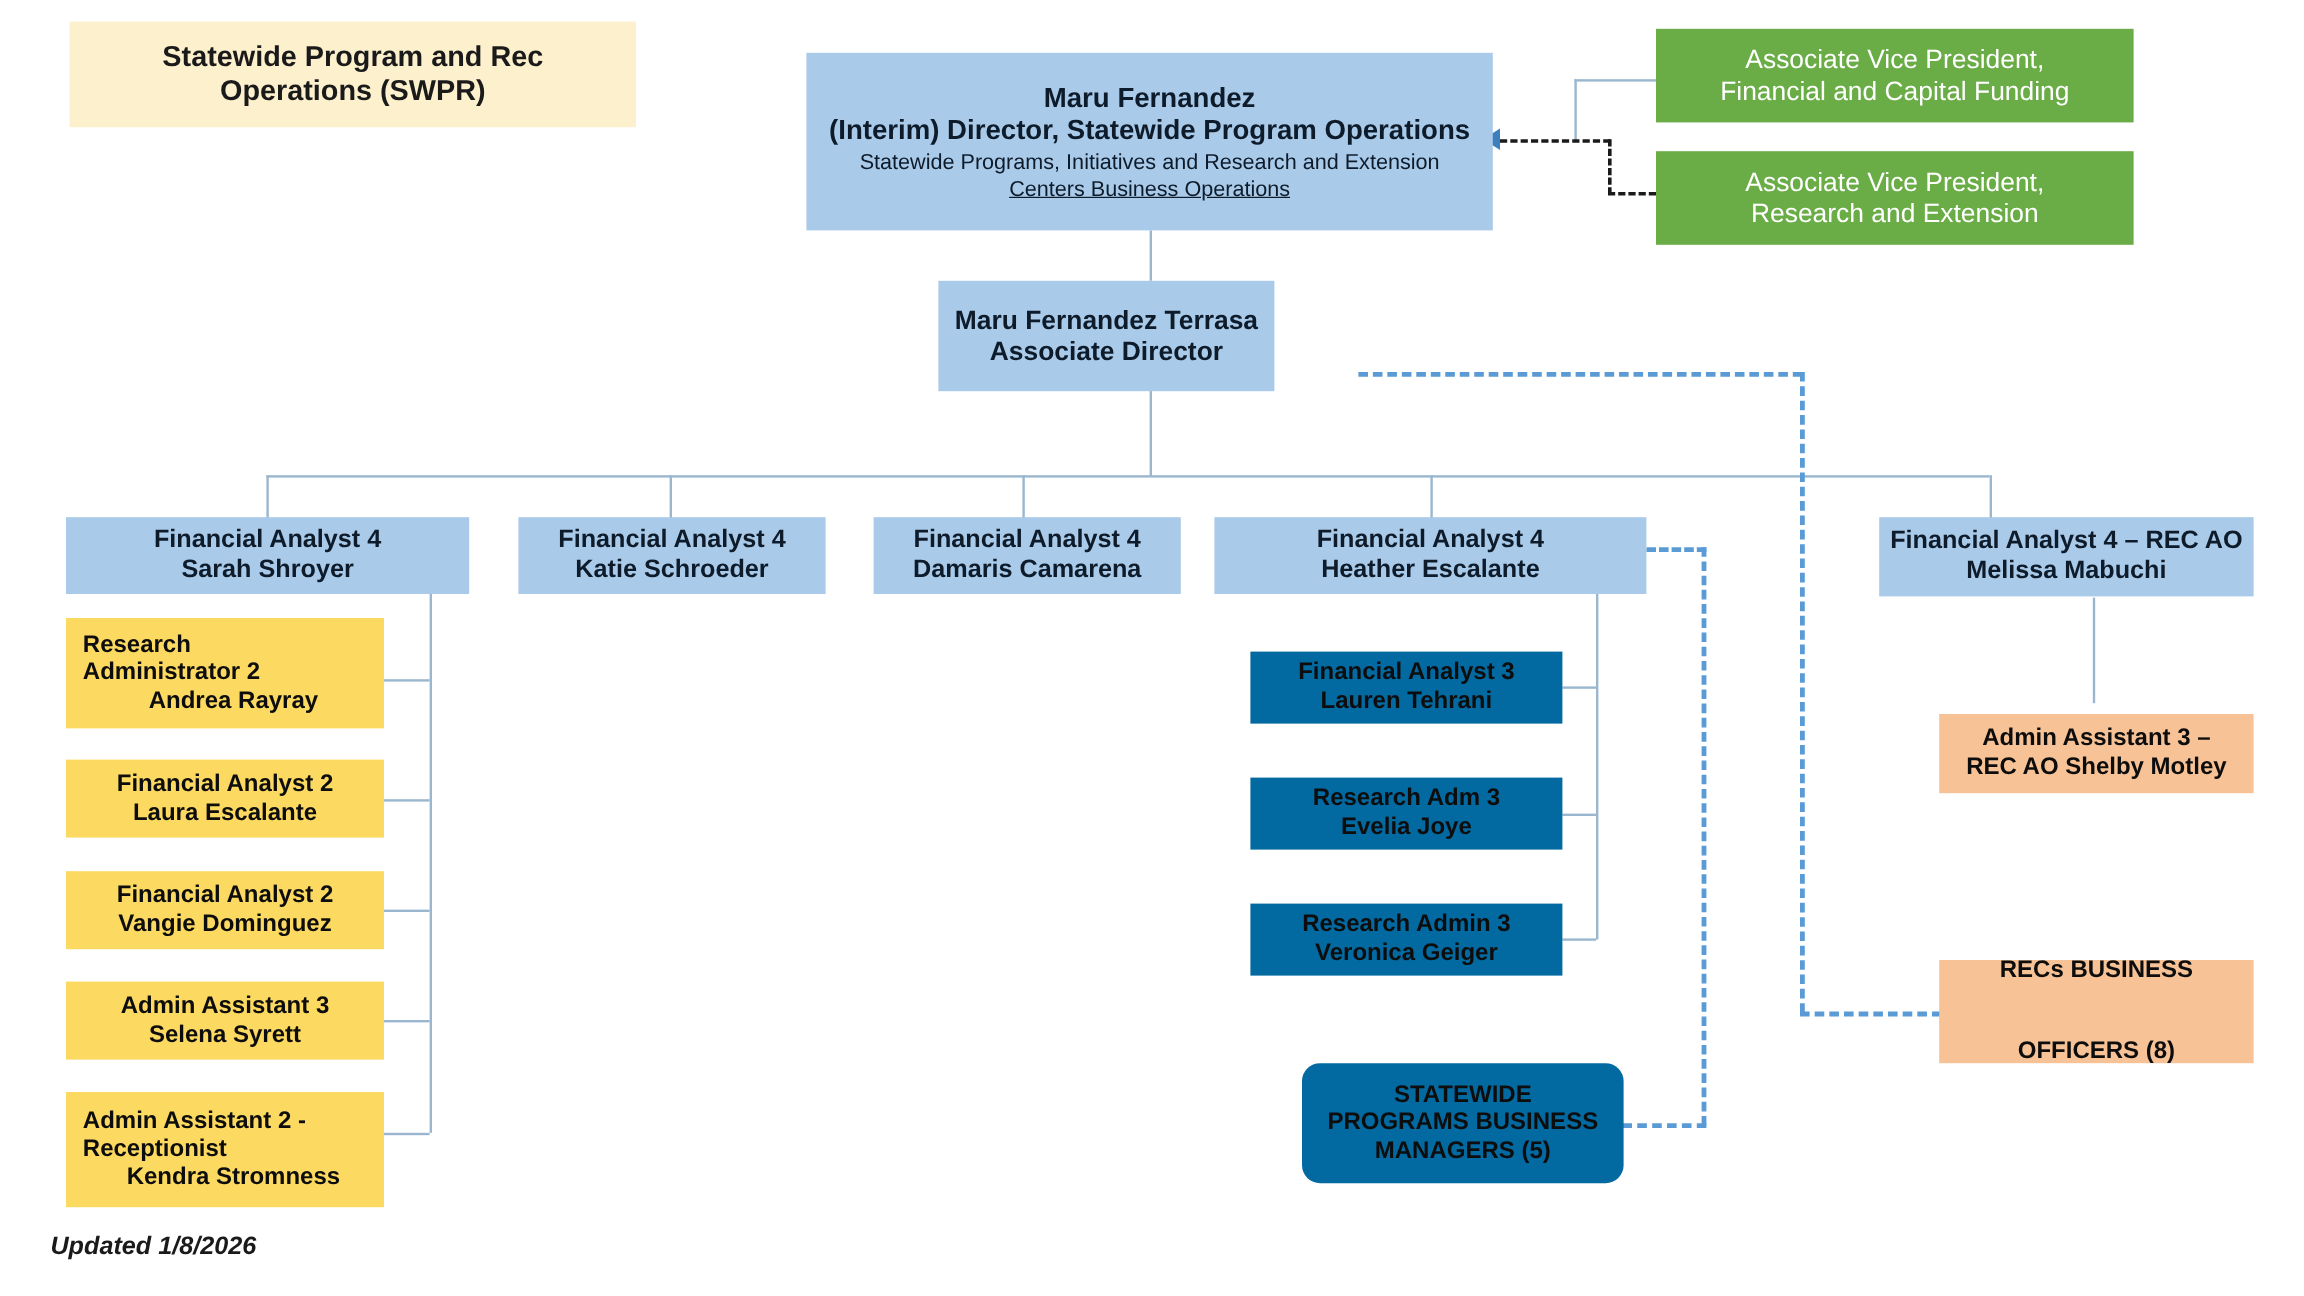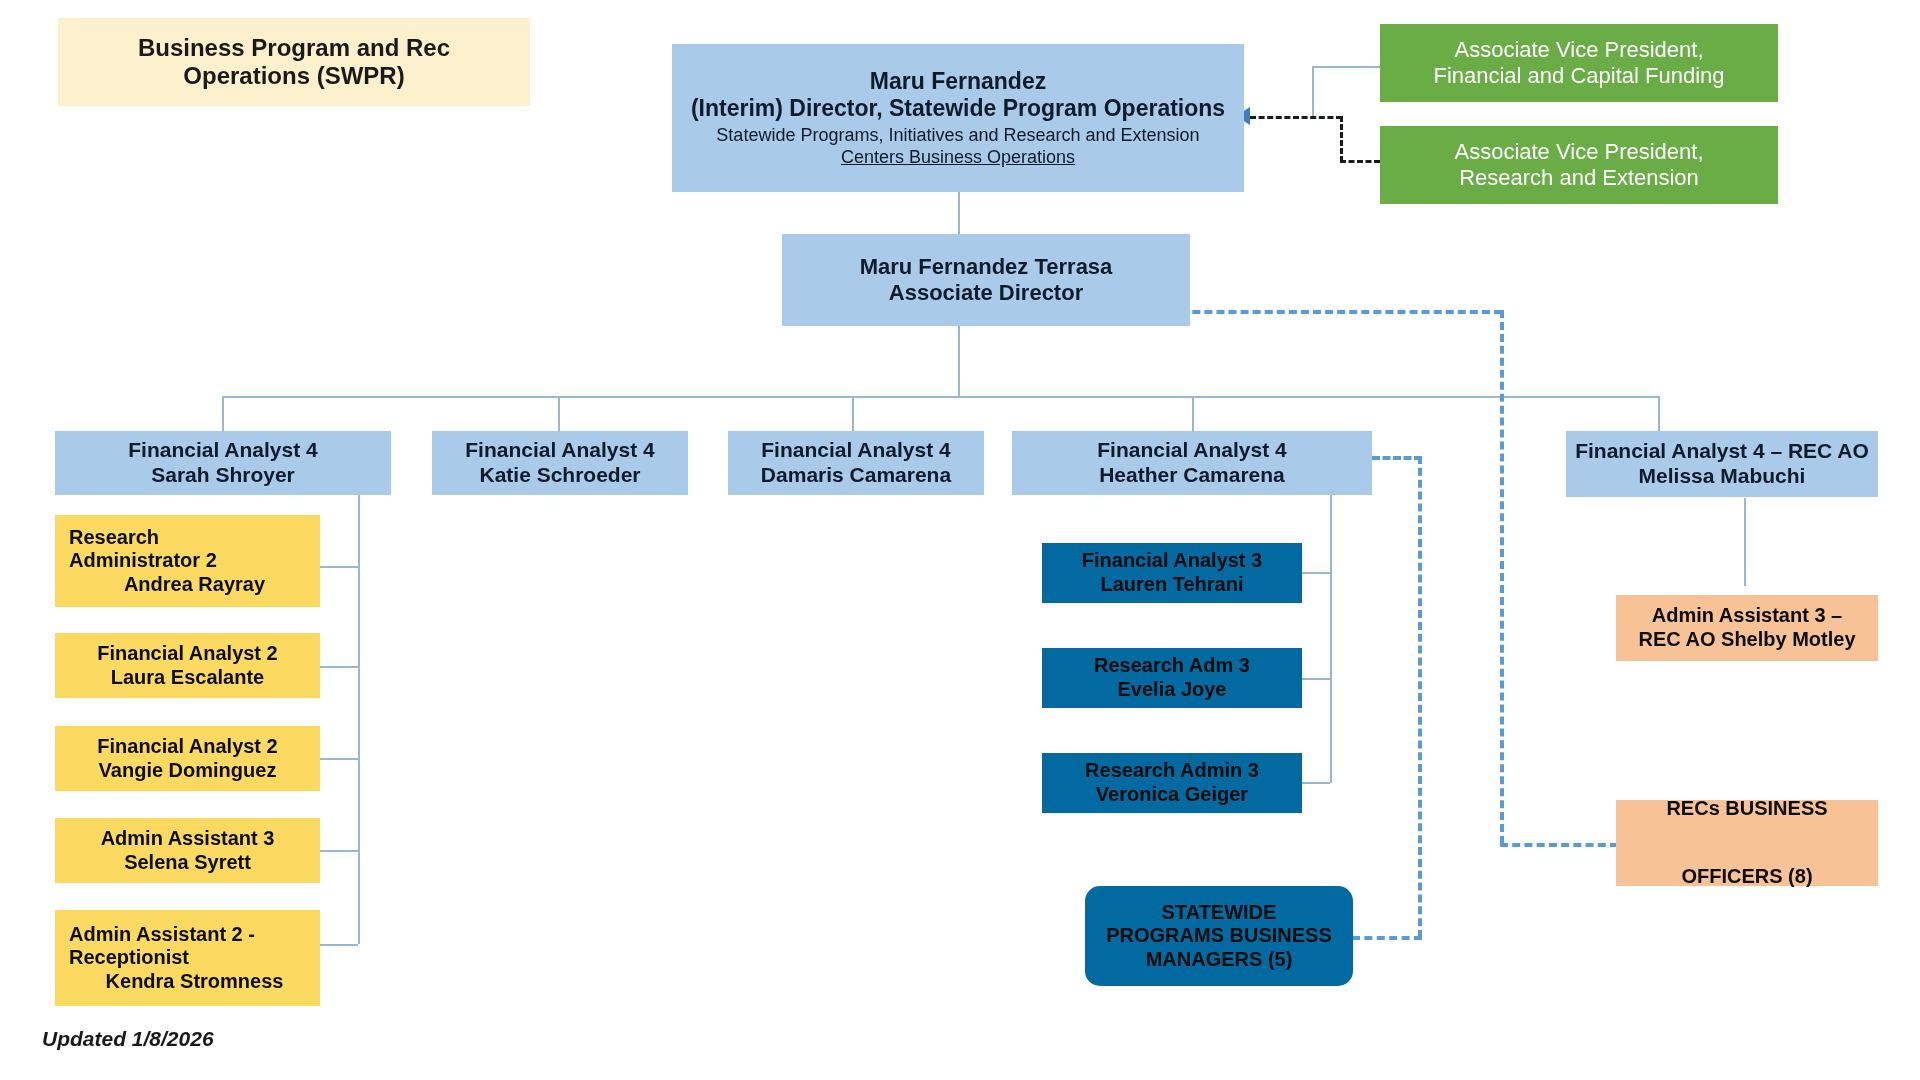--- a/index.html
+++ b/index.html
@@ -125,41 +125,41 @@
 
   <div class="dash-h" style="left:1132px; top:310px; width:370px;"></div>
   <div class="dash-v" style="left:1500px; top:310px; height:534px;"></div>
   <div class="dash-h" style="left:1500px; top:843px; width:118px;"></div>
 
   <div class="dash-h" style="left:1372px; top:456px; width:50px;"></div>
   <div class="dash-v" style="left:1418px; top:456px; height:482px;"></div>
   <div class="dash-h" style="left:1352px; top:936px; width:70px;"></div>
 
   <div class="box cream b" style="left:58px; top:18px; width:472px; height:88px; font-size:24px;">
-    <span class="ln">Business Program and Rec</span>
+    <span class="ln">Statewide Program and Rec</span>
     <span class="ln">Operations (SWPR)</span>
   </div>
 
   <div class="box blue" style="left:672px; top:44px; width:572px; height:148px; padding:6px 10px;">
     <span class="ln b" style="font-size:23px;">Maru Fernandez</span>
     <span class="ln b" style="font-size:23px;">(Interim) Director, Statewide Program Operations</span>
     <span class="ln rg" style="font-size:18px; margin-top:3px;">Statewide Programs, Initiatives and Research and Extension</span>
     <span class="ln rg" style="font-size:18px;text-decoration:underline;">Centers Business Operations</span>
   </div>
 
   <div class="box green" style="left:1380px; top:24px; width:398px; height:78px; font-size:22px;">
     <span class="ln">Associate Vice President,</span>
     <span class="ln">Financial and Capital Funding</span>
   </div>
   <div class="box green" style="left:1380px; top:126px; width:398px; height:78px; font-size:22px;">
     <span class="ln">Associate Vice President,</span>
     <span class="ln">Research and Extension</span>
   </div>
 
-  <div class="box blue b" style="left:782px; top:234px; width:408px; height:92px; font-size:22px;">
+  <div class="box blue b" style="left:782px; top:234px; width:280px; height:92px; font-size:22px;">
     <span class="ln">Maru Fernandez Terrasa</span>
     <span class="ln">Associate Director</span>
   </div>
 
   <div class="box blue b" style="left:55px; top:431px; width:336px; height:64px; font-size:21px;">
     <span class="ln">Financial Analyst 4</span>
     <span class="ln">Sarah Shroyer</span>
   </div>
 
   <div class="box yellow b" style="left:55px; top:515px; width:265px; height:92px; font-size:20px; align-items:flex-start; padding-left:14px;">
@@ -194,21 +194,21 @@
     <span class="ln">Katie Schroeder</span>
   </div>
 
   <div class="box blue b" style="left:728px; top:431px; width:256px; height:64px; font-size:21px;">
     <span class="ln">Financial Analyst 4</span>
     <span class="ln">Damaris Camarena</span>
   </div>
 
   <div class="box blue b" style="left:1012px; top:431px; width:360px; height:64px; font-size:21px;">
     <span class="ln">Financial Analyst 4</span>
-    <span class="ln">Heather Camarena</span>
+    <span class="ln">Heather Escalante</span>
   </div>
 
   <div class="box ltgreen b" style="left:1042px; top:543px; width:260px; height:60px; font-size:20px;">
     <span class="ln">Financial Analyst 3</span>
     <span class="ln">Lauren Tehrani</span>
   </div>
 
   <div class="box ltgreen b" style="left:1042px; top:648px; width:260px; height:60px; font-size:20px;">
     <span class="ln">Research Adm 3</span>
     <span class="ln">Evelia Joye</span>

